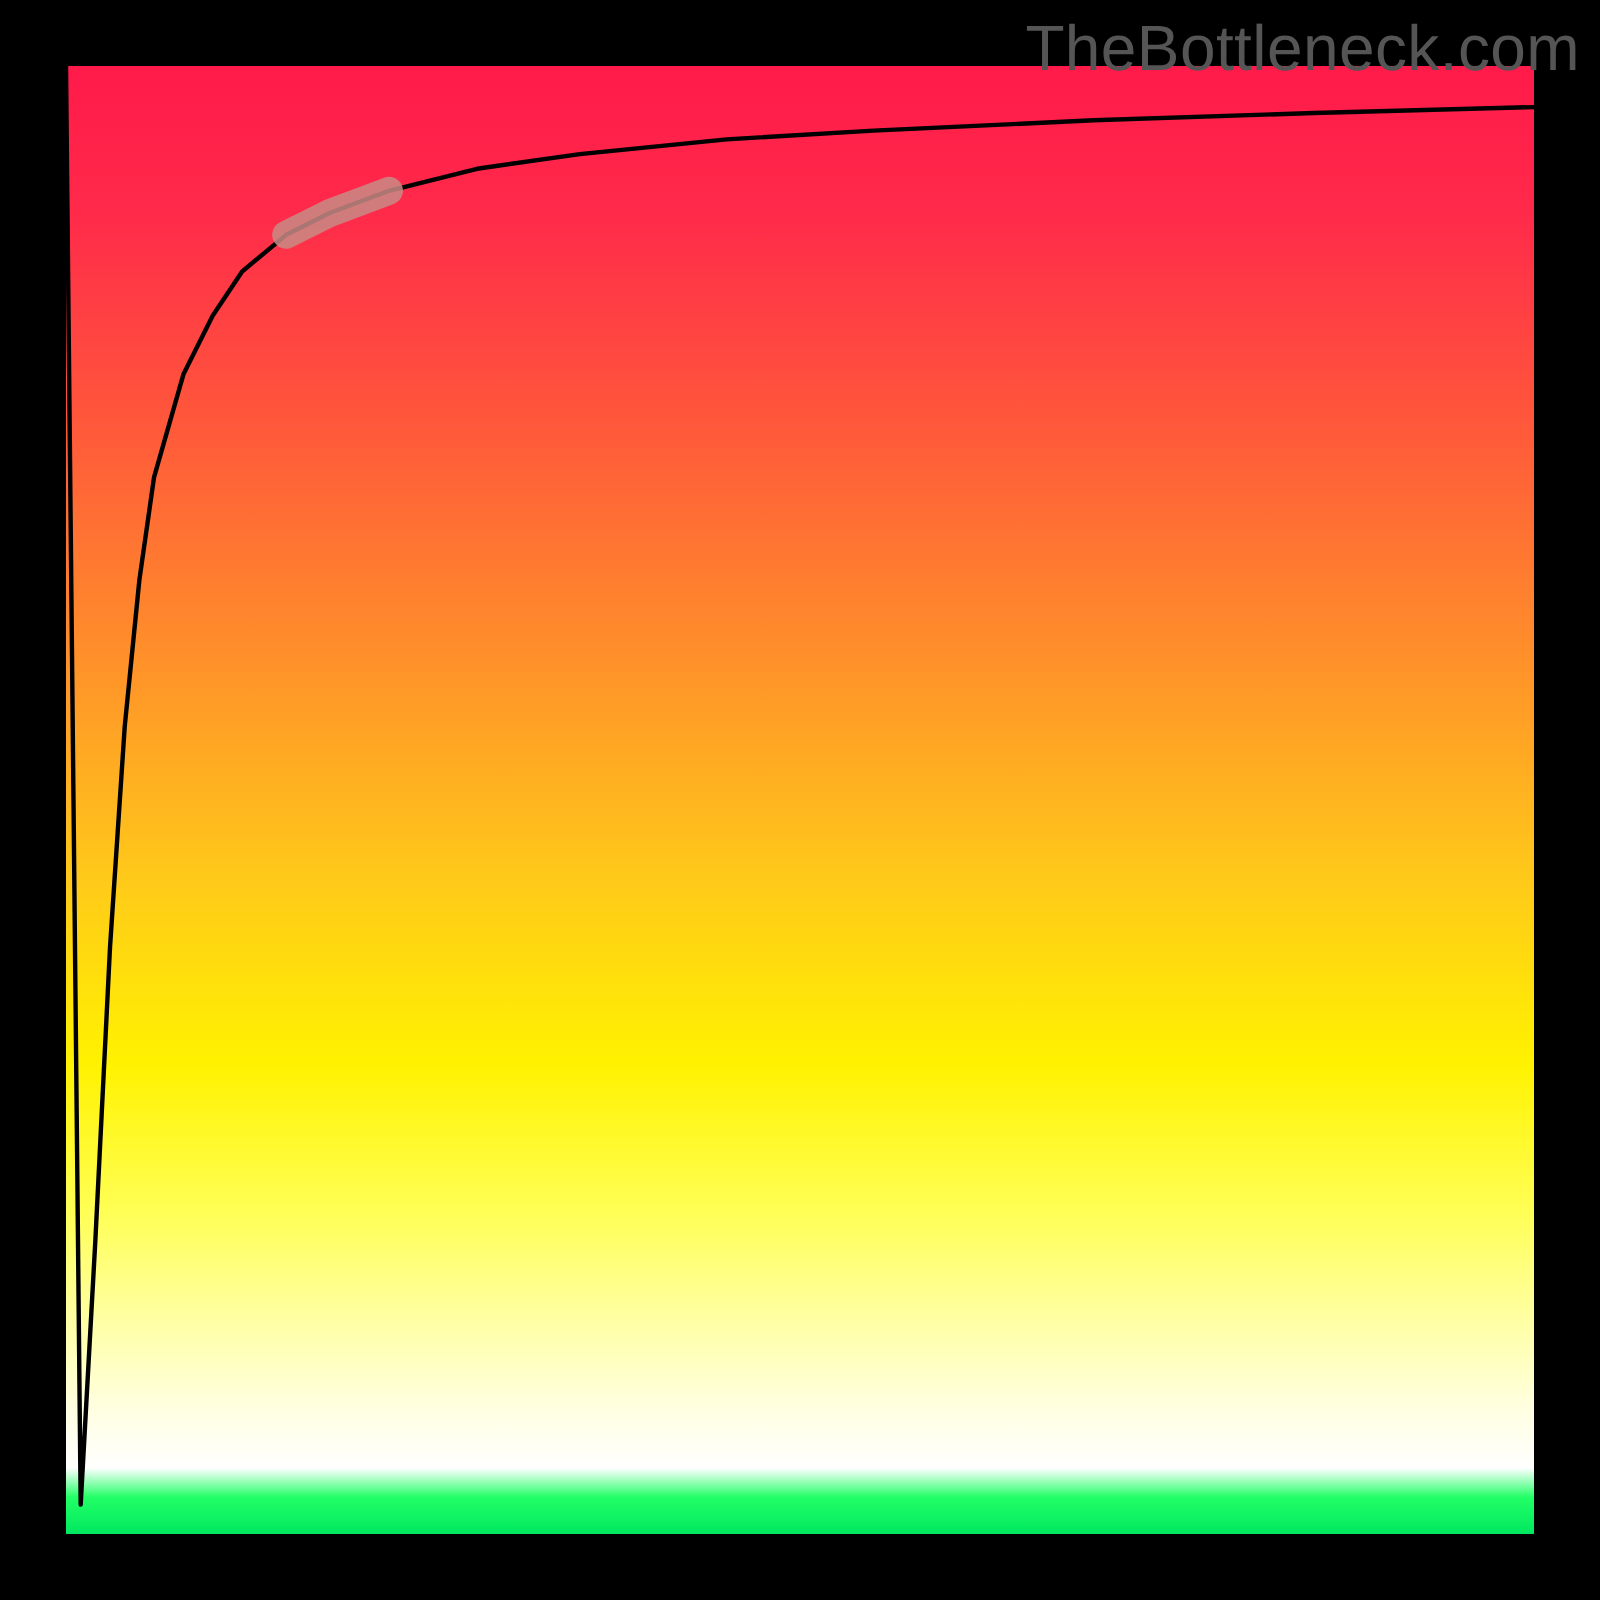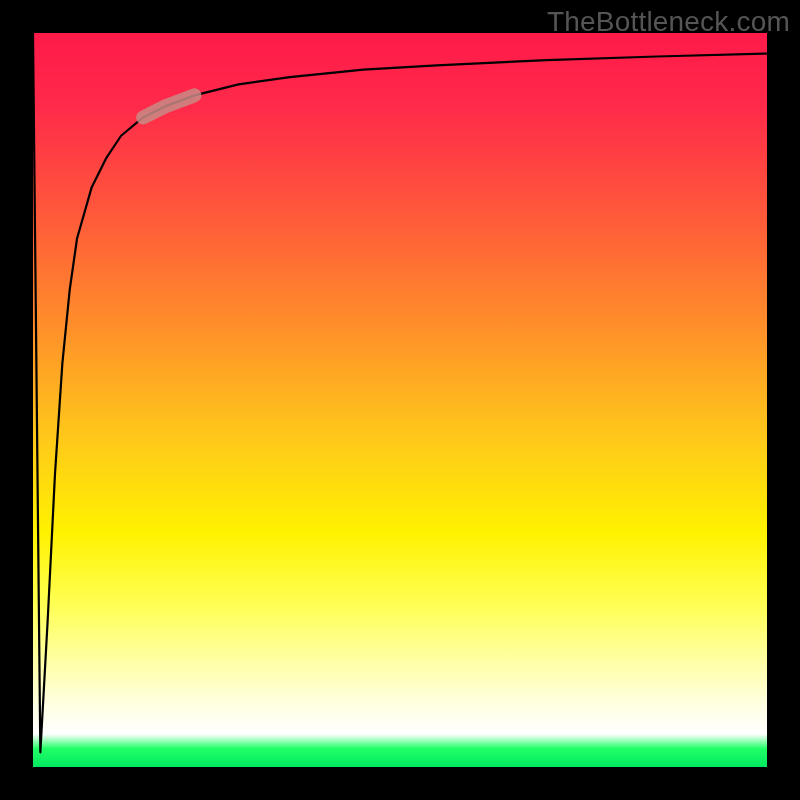--- a/index.html
+++ b/index.html
@@ -9,21 +9,21 @@
     background: #000;
     position: relative;
     font-family: Arial, Helvetica, sans-serif;
     overflow: hidden;
   }
   .watermark {
     position: absolute;
     top: 6px;
     right: 10px;
     color: #555;
-    font-size: 28px;
+    font-size: 32px;
     font-weight: 400;
     z-index: 50;
     letter-spacing: 0.2px;
   }
   .plot-area {
     position: absolute;
     left: 33px;
     top: 33px;
     width: 734px;
     height: 734px;

